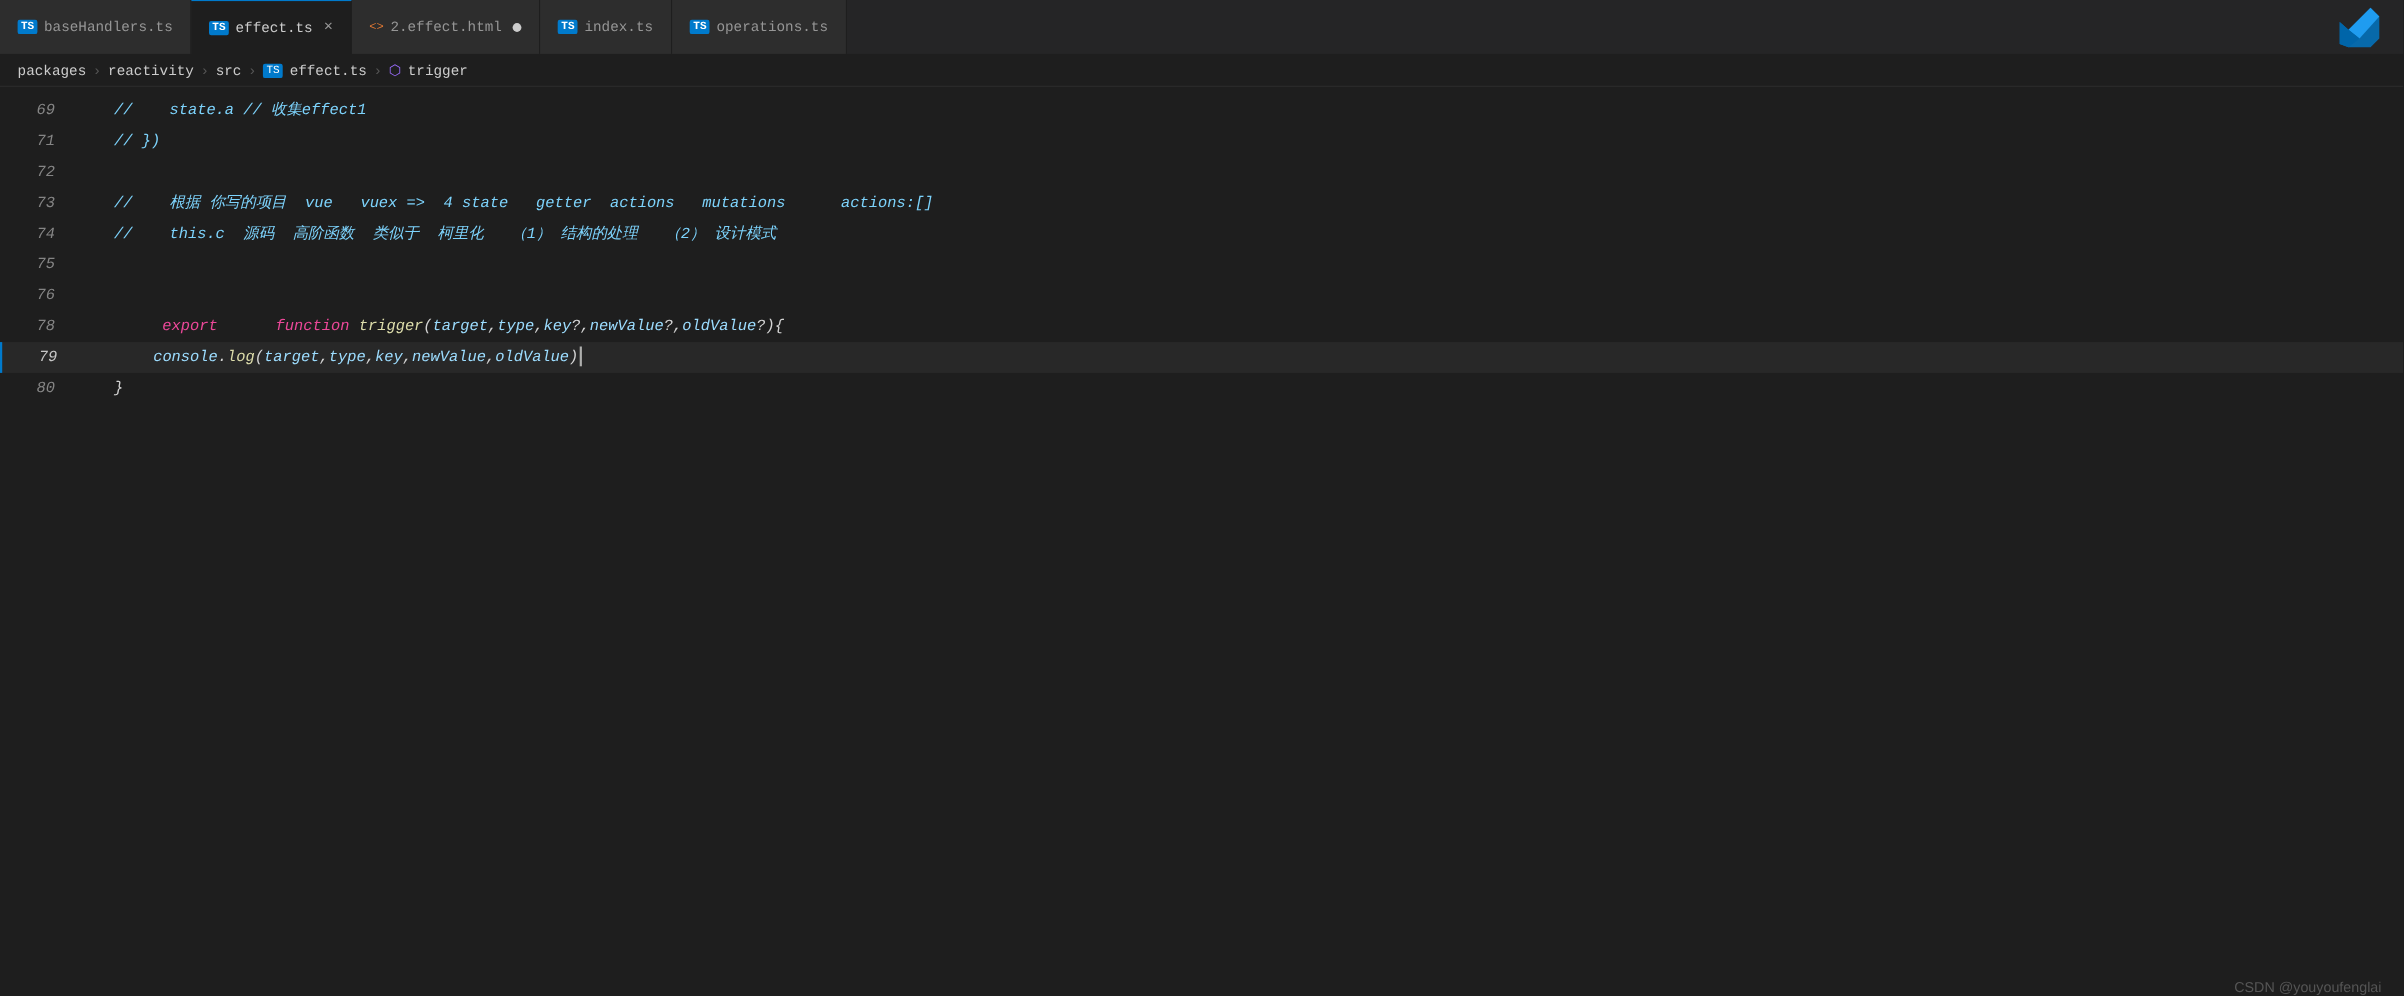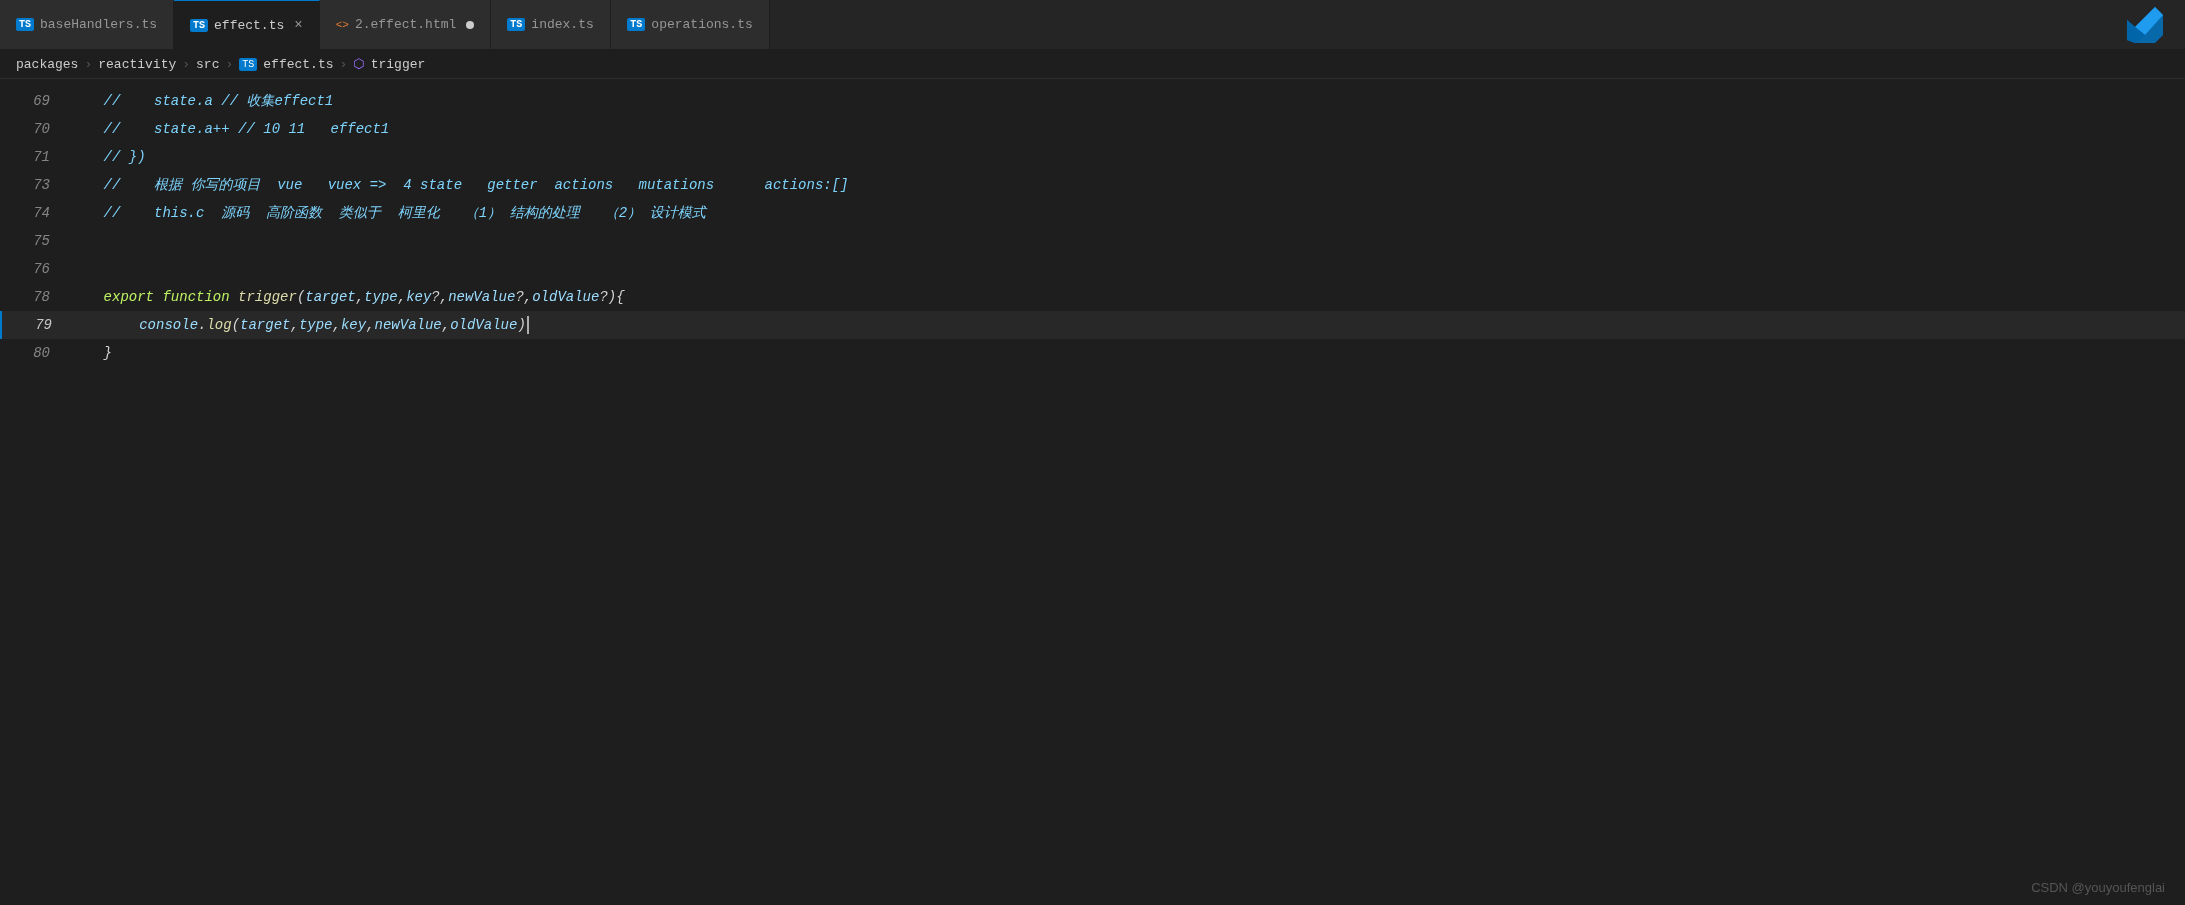--- a/index.html
+++ b/index.html
@@ -154,21 +154,21 @@
     }
 
     .line-content {
       flex: 1;
       font-size: 14px;
       white-space: pre;
       color: #d4d4d4;
     }
 
     
-    .kw { color: #bef264; }          
+    .kw { color: #ec4899; margin-left: 44px; }          
     .fn { color: #dcdcaa; }          
     .param { color: #9cdcfe; }        
     .comment { color: #7dd3fc; }      
     .punct { color: #d4d4d4; }     
 
     .cursor-line {
       background-color: #282828;
       border-left: 2px solid #007acc;
       align-items: flex-end;
     }
@@ -183,21 +183,21 @@
       margin-left: 1px;
     }
 
     @keyframes blink {
       0%, 50% { opacity: 1; }
       51%, 100% { opacity: 0; }
     }
 
     .watermark {
       position: fixed;
-      bottom: 10px;
+      bottom: 0;
       right: 20px;
       color: #555;
       font-size: 13px;
       font-family: Arial, sans-serif;
     }
 
     .left-gutter {
       width: 10px;
       flex-shrink: 0;
       background-color: #1e1e1e;
@@ -253,32 +253,32 @@
 
 <div class="editor-container">
   <div class="code-area">
 
     <div class="code-line">
       <div class="left-gutter"></div>
       <div class="line-number">69</div>
       <div class="line-content"><span class="comment">    //    state.a // 收集effect1</span></div>
     </div>
 
-    <div class="code-line">
-      <div class="left-gutter"></div>
-      <div class="line-number">70</div>
-      <div class="line-content"><span class="comment">    //    state.a++ // 10 11   effect1</span></div>
-    </div>
 
     <div class="code-line">
       <div class="left-gutter"></div>
       <div class="line-number">71</div>
       <div class="line-content"><span class="comment">    // })</span></div>
     </div>
 
+    <div class="code-line">
+      <div class="left-gutter"></div>
+      <div class="line-number">72</div>
+      <div class="line-content"></div>
+    </div>
 
     <div class="code-line">
       <div class="left-gutter"></div>
       <div class="line-number">73</div>
       <div class="line-content"><span class="comment">    //    根据 你写的项目  vue   vuex =&gt;  4 state   getter  actions   mutations      actions:[]</span></div>
     </div>
 
     <div class="code-line">
       <div class="left-gutter"></div>
       <div class="line-number">74</div>

